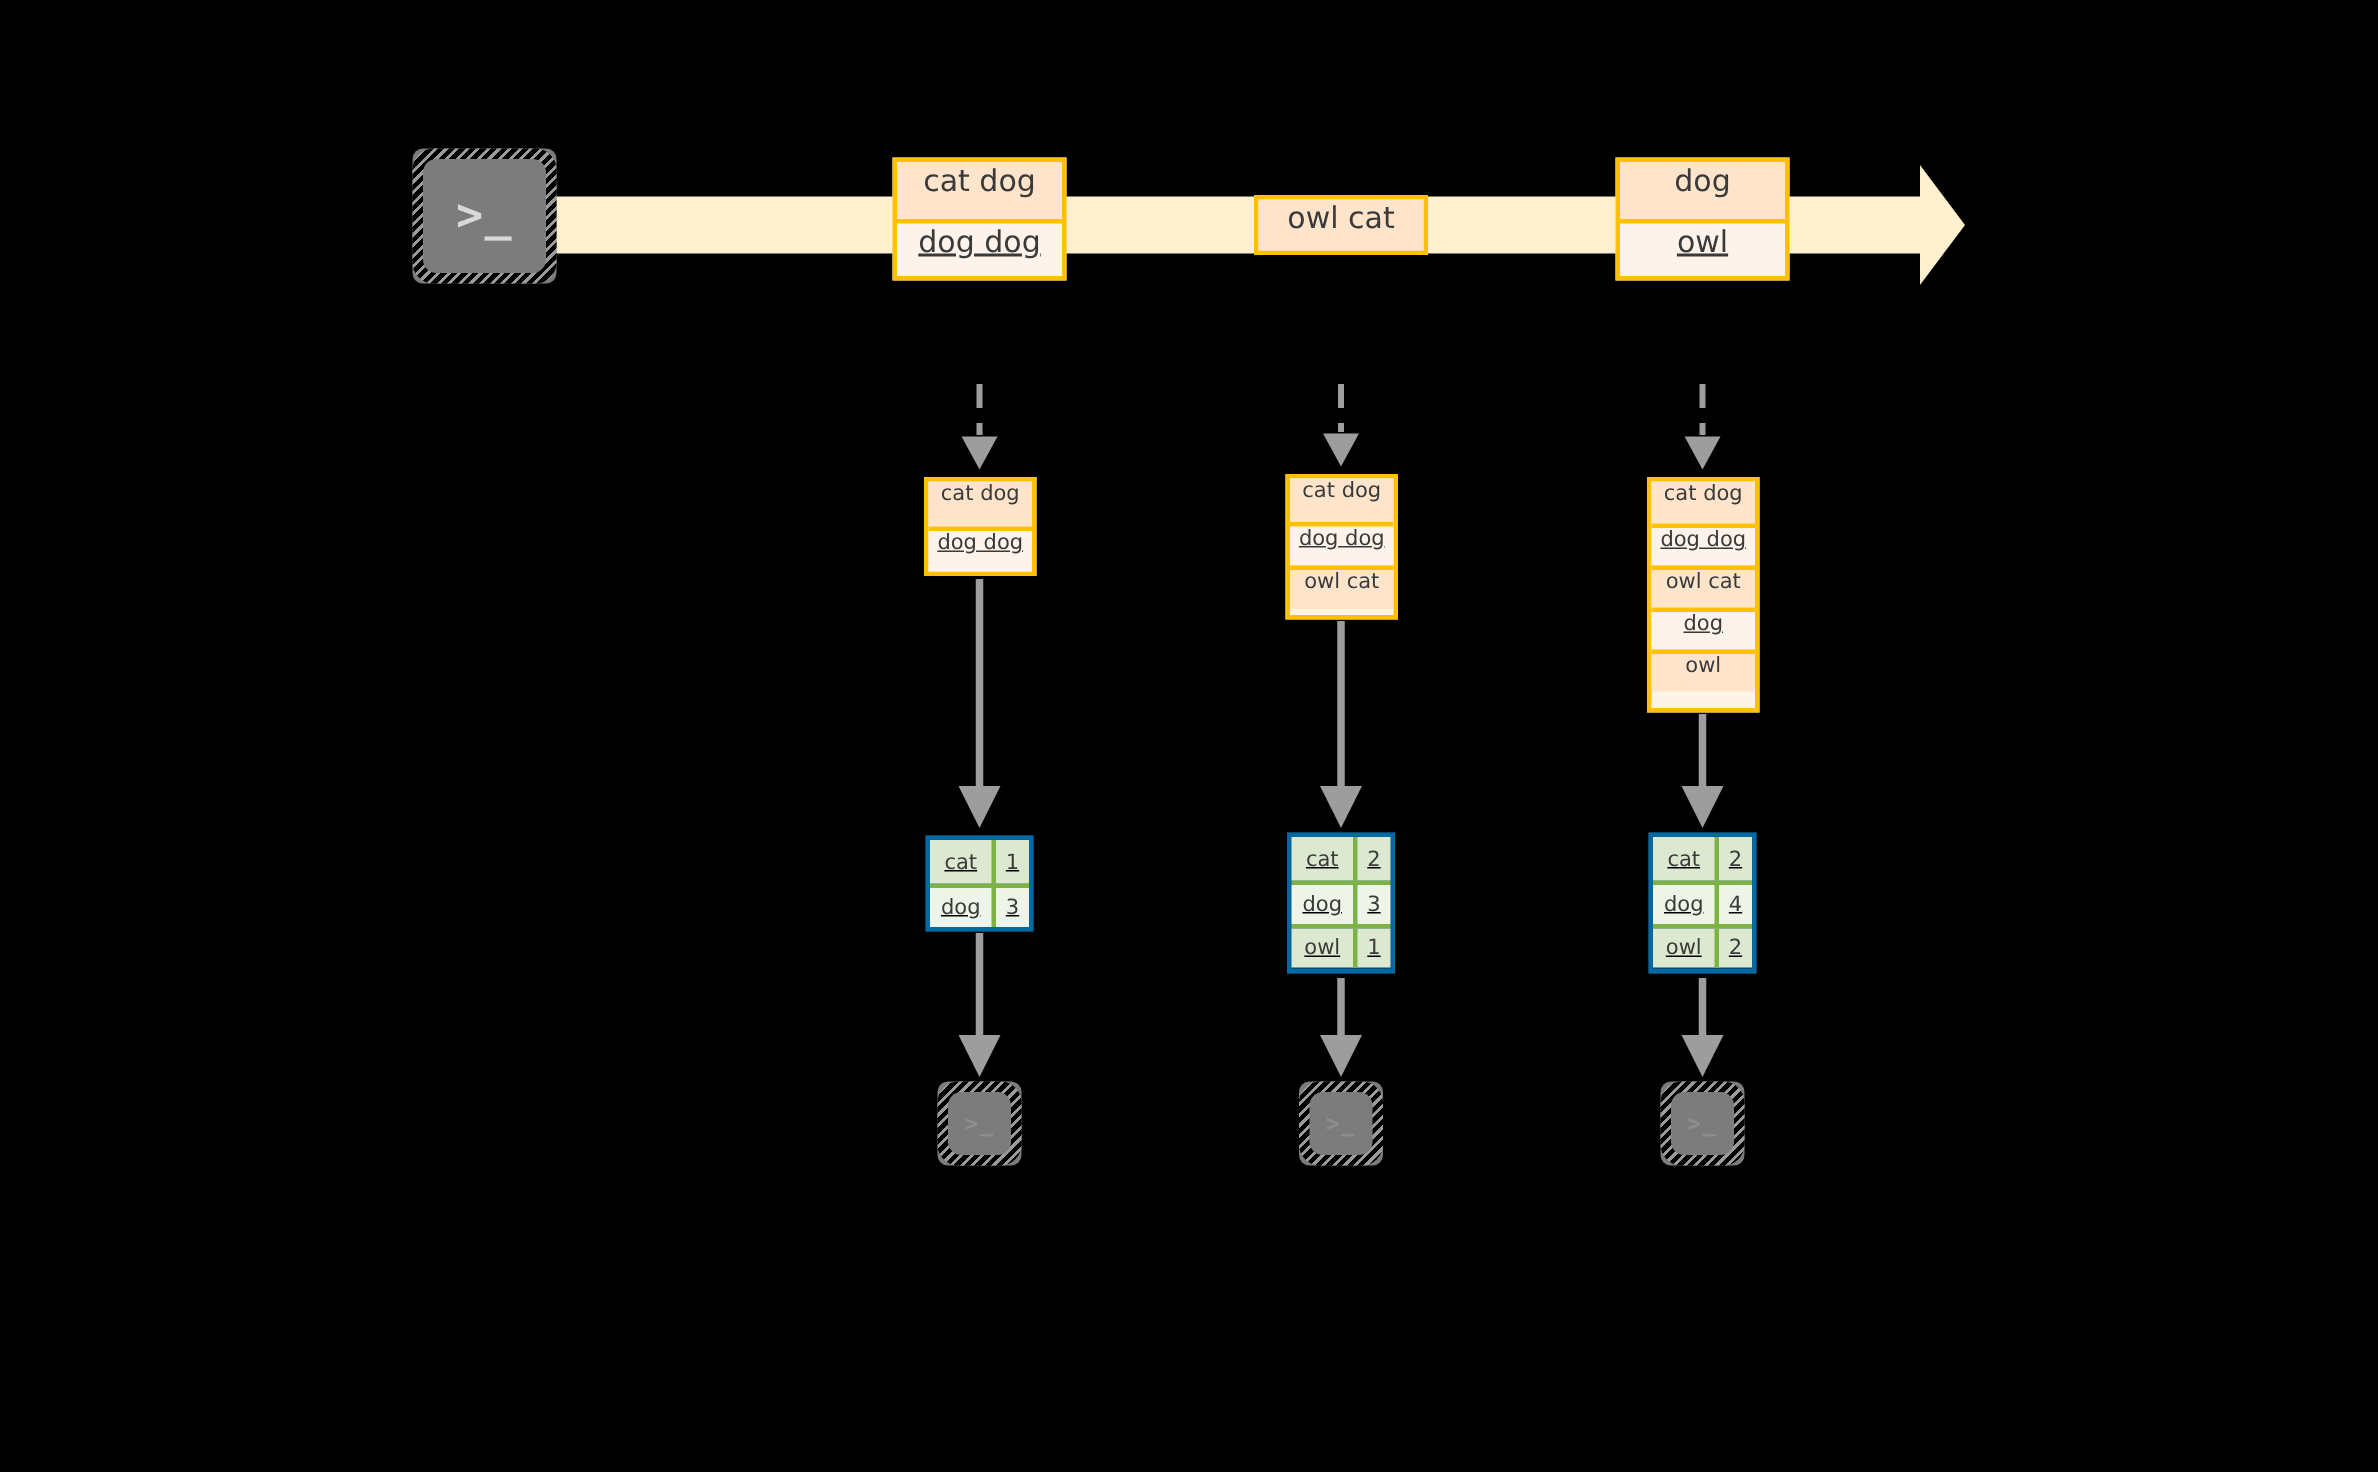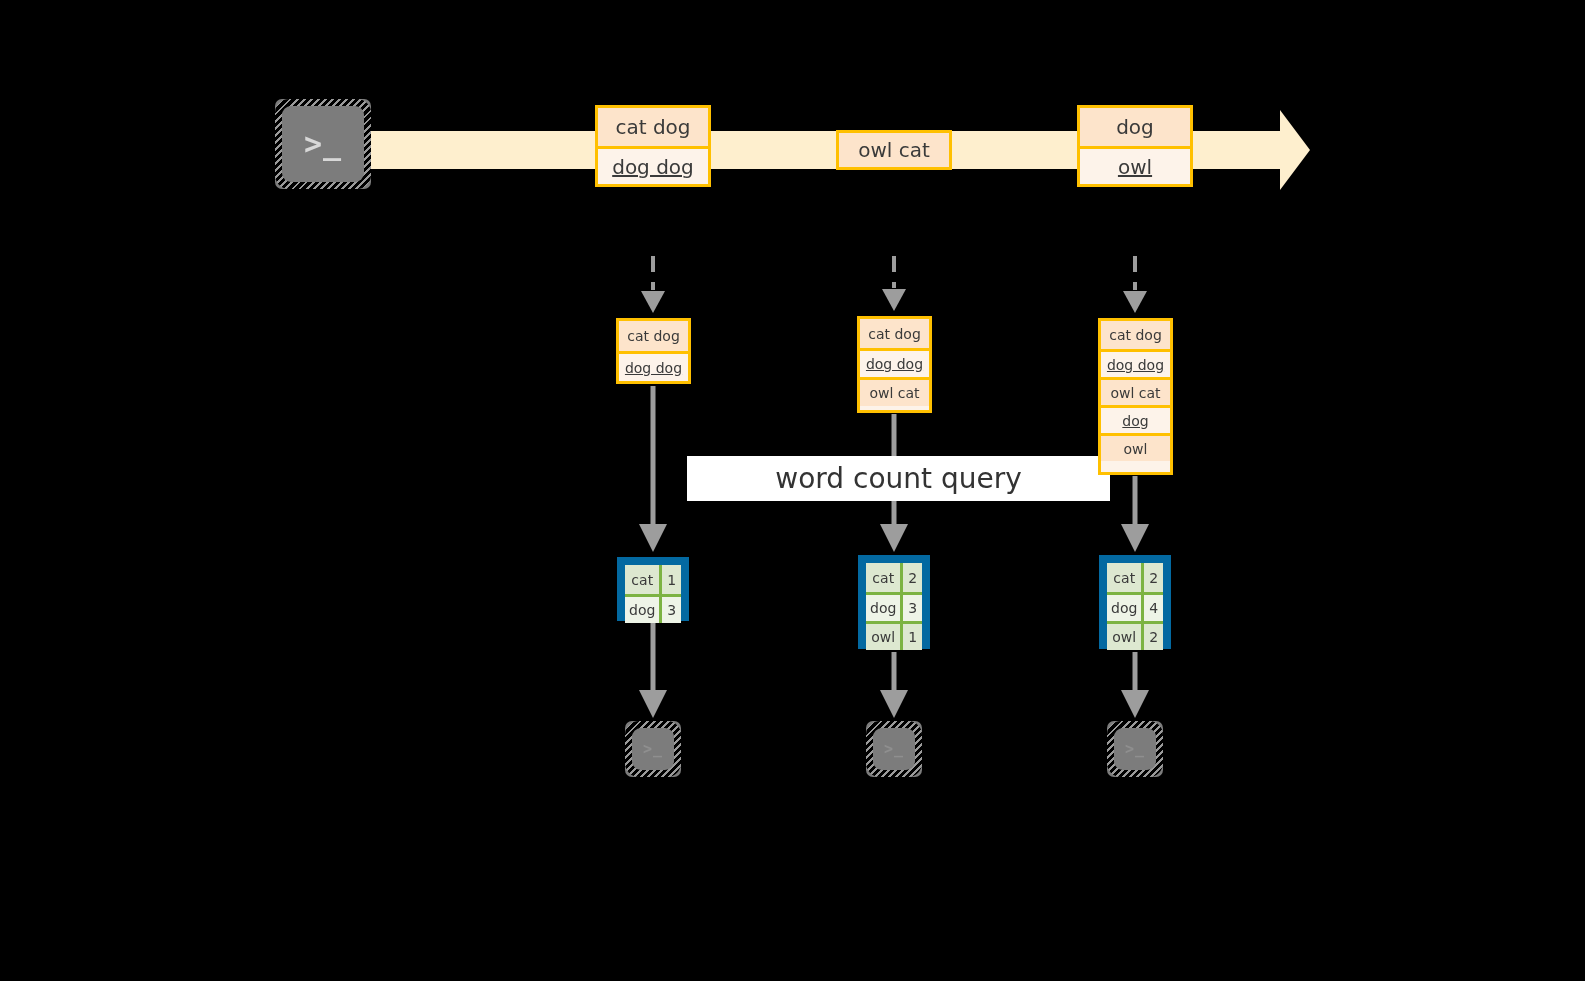--- a/index.html
+++ b/index.html
@@ -26,29 +26,29 @@
   .term-big .term-glyph{font-size:30px;color:#d8d8d8;}
   .term-small .term-glyph{font-size:15px;color:#8f8f8f;}
 
   
   .band{position:absolute;background:#feefce;}
 
   
   .obox{position:absolute;box-sizing:border-box;
         border:3px solid #ffc000;background:#fdf3e9;}
   .orow{box-sizing:border-box;width:100%;
-        display:flex;align-items:center;justify-content:center;
+        display:flex;align-items:flex-start;justify-content:center;
         color:#3a3a3a;white-space:nowrap;}
   .orow.dark{background:#fde4cb;}
   .orow.light{background:#fdf3ea;text-decoration:underline;}
   .orow + .orow{border-top:3px solid #ffc000;}
 
   
   .gbox{position:absolute;box-sizing:border-box;
-        border:8px solid #0369a1;background:#0c4a6e;}
+        border:3px solid #0369a1;background:#0c4a6e;text-decoration:underline;}
   .grow{box-sizing:border-box;width:100%;display:flex;}
   .grow + .grow{border-top:3px solid #7cb342;}
   .gcell{box-sizing:border-box;display:flex;align-items:center;
          justify-content:center;color:#3a3a3a;white-space:nowrap;}
   .gcell.word{border-right:3px solid #7cb342;}
   .grow.dark .gcell{background:#dde8d0;}
   .grow.light .gcell{background:#eef4e7;}
 
   
   .wband{position:absolute;background:#ffffff;display:flex;
@@ -130,23 +130,20 @@
       <line x1="894" y1="652" x2="894" y2="700"></line>
       <line x1="1135" y1="652" x2="1135" y2="700"></line>
     </g>
     <g fill="#9d9d9d">
       <polygon points="639,690 667,690 653,718"></polygon>
       <polygon points="880,690 908,690 894,718"></polygon>
       <polygon points="1121,690 1149,690 1135,718"></polygon>
     </g>
   </svg>
 
-  <div class="wband" style="left:687px;top:456px;width:423px;height:45px;">
-    <span style="font-size:28px;">word count query</span>
-  </div>
 
   <div class="obox" style="left:616px;top:318px;width:75px;height:66px;">
     <div class="orow dark" style="height:30px;font-size:14px;">
       <span>cat dog</span>
     </div>
     <div class="orow light" style="height:30px;font-size:14px;">
       <span>dog dog</span>
     </div>
   </div>
 

